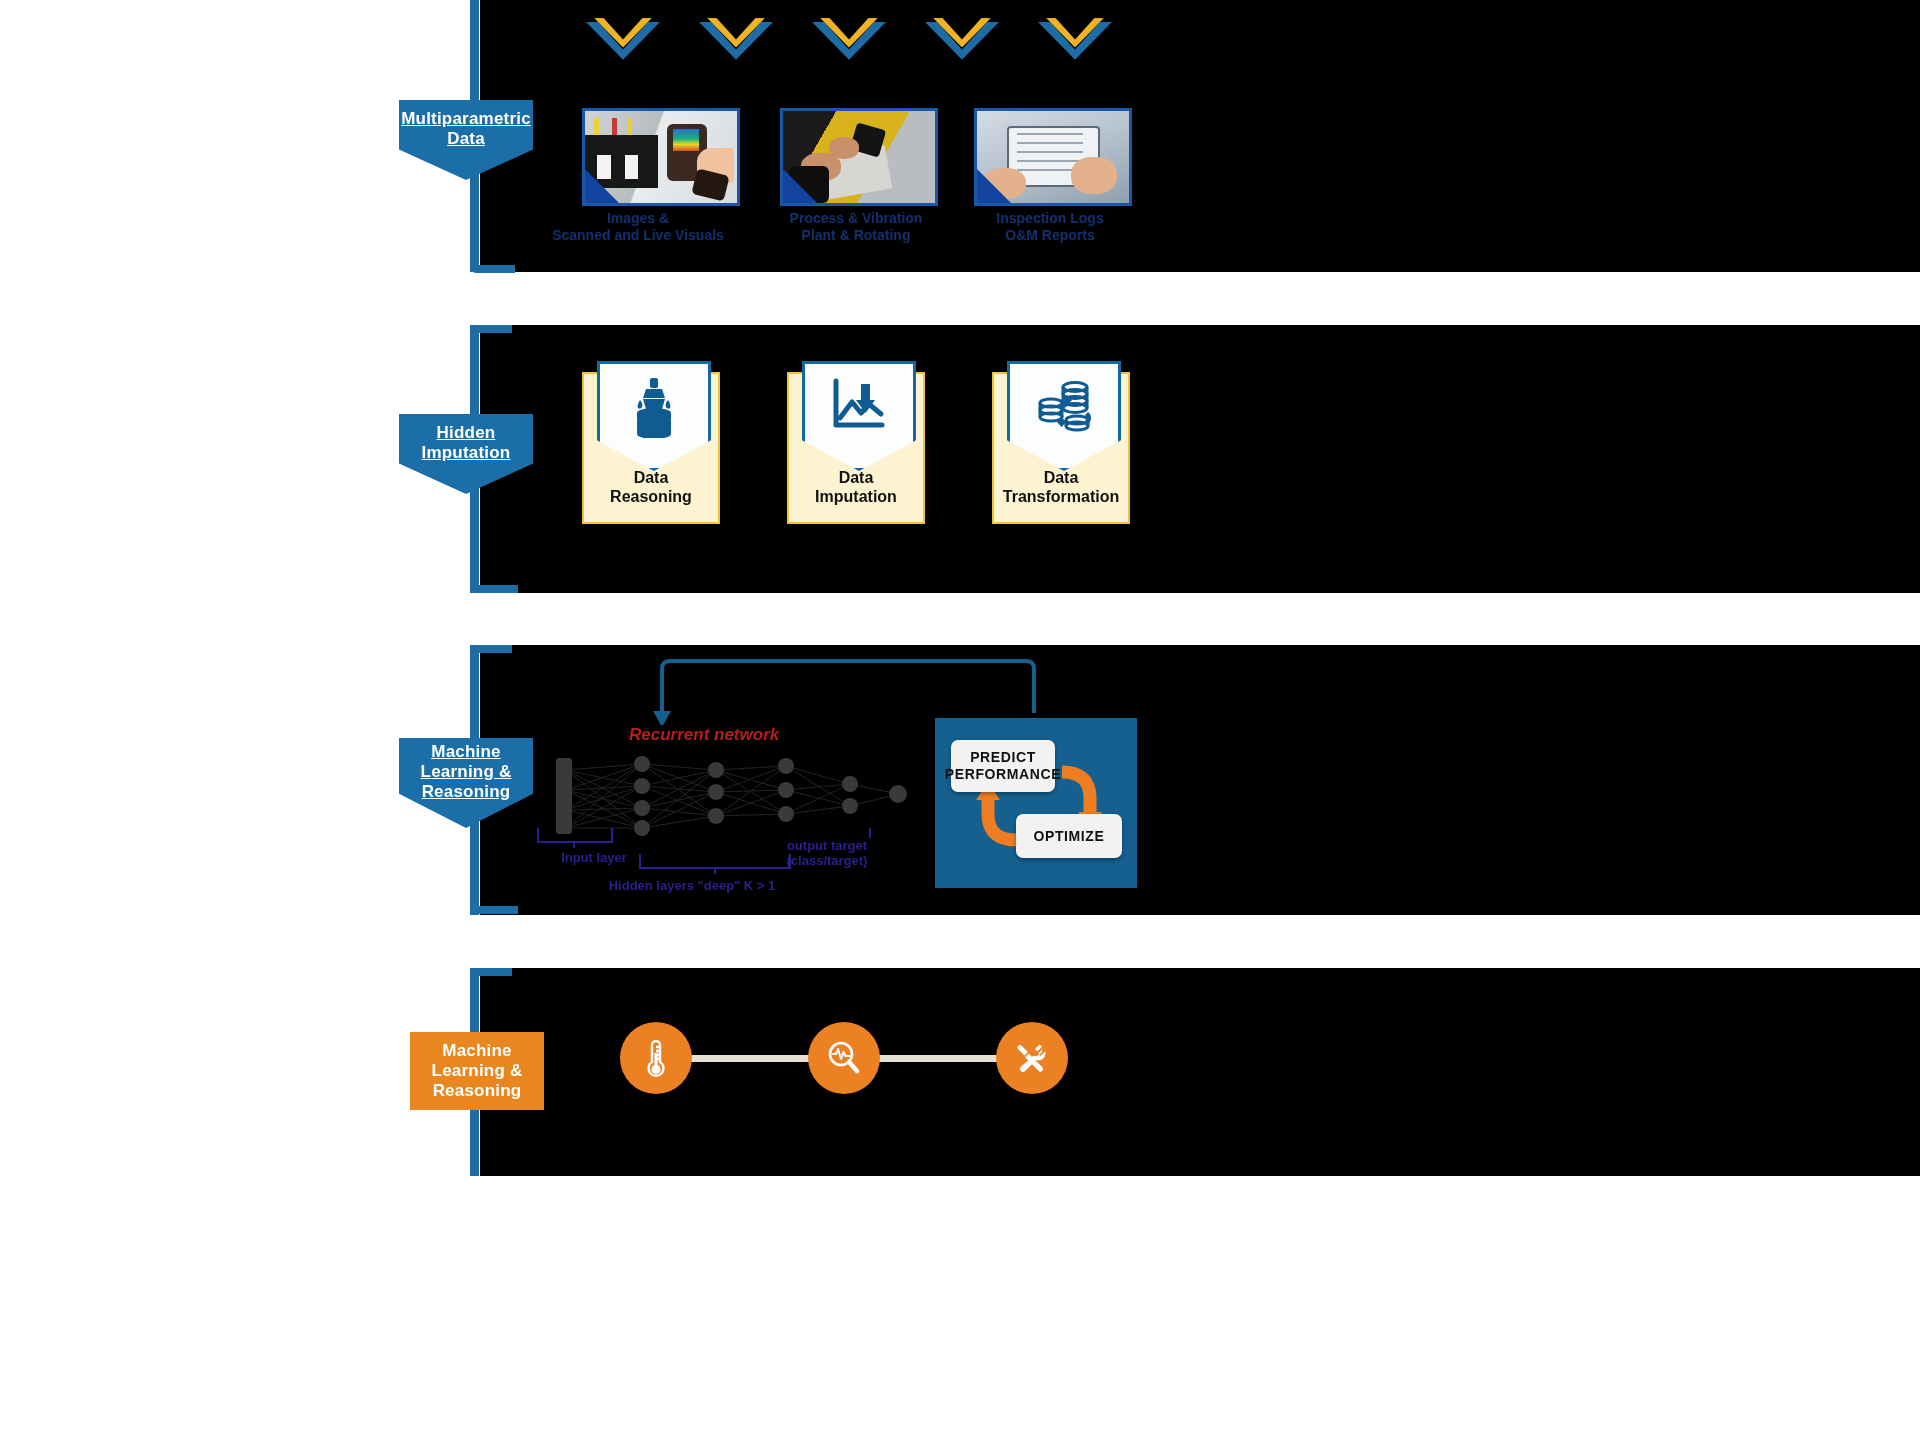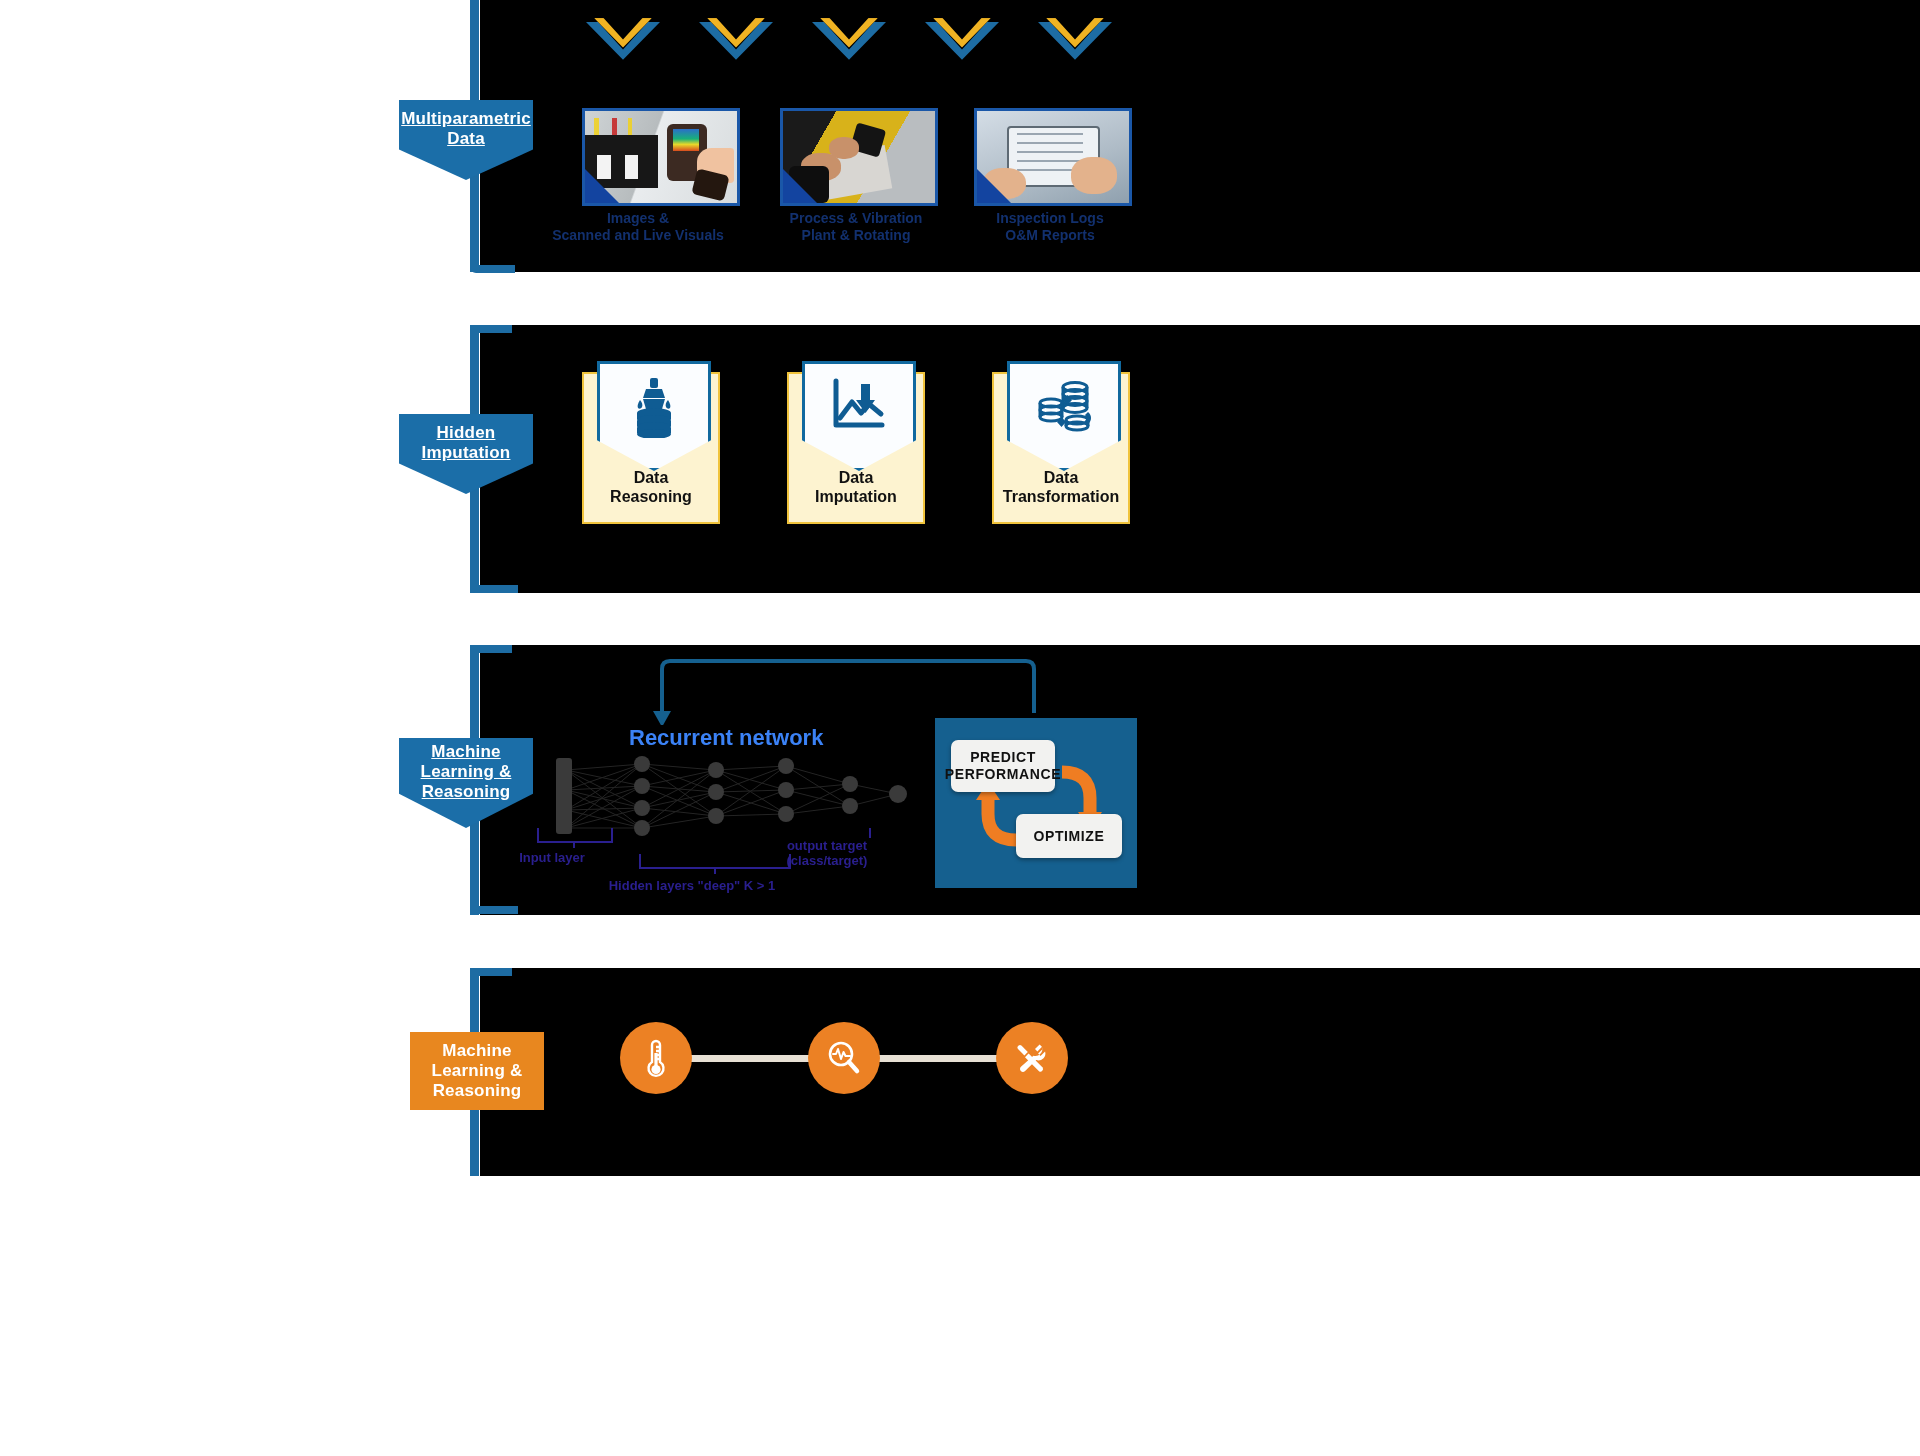--- a/index.html
+++ b/index.html
@@ -45,22 +45,22 @@
   .card-label{position:absolute;left:0;right:0;bottom:16px;text-align:center;
               font-weight:bold;font-size:16px;line-height:19px;color:#111;}
   .shield{position:absolute;width:108px;height:104px;background:#fbfdff;
           border:3px solid #11699f;
           clip-path:polygon(0 0,100% 0,100% 72%,50% 100%,0 72%);
           display:flex;align-items:flex-start;justify-content:center;}
   .shield svg{margin-top:12px;}
 
   
   .nnwrap{position:absolute;}
-  .rec-label{position:absolute;color:#3b82f6;font-weight:bold;font-size:22px;
-             white-space:nowrap;}
+  .rec-label{position:absolute;color:#b91c1c;font-weight:bold;font-size:17px;
+             white-space:nowrap;font-style:italic;}
   .nn-note{position:absolute;color:#2a1f8f;font-weight:bold;font-size:13px;
            line-height:15px;text-align:center;}
   .po-panel{position:absolute;background:#15608f;}
   .po-box{position:absolute;background:#f2f2f0;border-radius:7px;
           display:flex;align-items:center;justify-content:center;
           text-align:center;font-weight:bold;font-size:14px;line-height:17px;
           color:#111;letter-spacing:.6px;
           box-shadow:0 2px 4px rgba(0,0,0,.35);}
 
   
@@ -298,21 +298,21 @@
 
   <svg class="nnwrap" style="left:530px;top:826px;width:420px;height:60px;">
     <g fill="none" stroke="#2a1f8f" stroke-width="2">
       <path d="M8 2 L8 16 L82 16 L82 2"></path>
       <path d="M110 28 L110 42 L260 42 L260 28"></path>
       <path d="M44 16 L44 22"></path>
       <path d="M185 42 L185 48"></path>
       <path d="M340 2 L340 12"></path>
     </g>
   </svg>
-  <div class="nn-note" style="left:500px;top:850px;width:104px;">Input layer</div>
+  <div class="nn-note" style="left:542px;top:850px;width:104px;">Input layer</div>
   <div class="nn-note" style="left:597px;top:878px;width:190px;">Hidden layers "deep" K &gt; 1</div>
   <div class="nn-note" style="left:772px;top:838px;width:110px;">
     <div>output target</div>
     <div>(class/target)</div>
   </div>
 
   <div class="po-panel" style="left:935px;top:718px;width:202px;height:170px;"></div>
   <svg class="nnwrap" style="left:950px;top:730px;width:176px;height:146px;">
     <path d="M112 42 Q140 42 140 68 L140 84" fill="none" stroke="#ef7d22" stroke-width="13" stroke-linecap="butt"></path>
     <path d="M140 100 l-12 -18 h24 z" fill="#ef7d22"></path>

